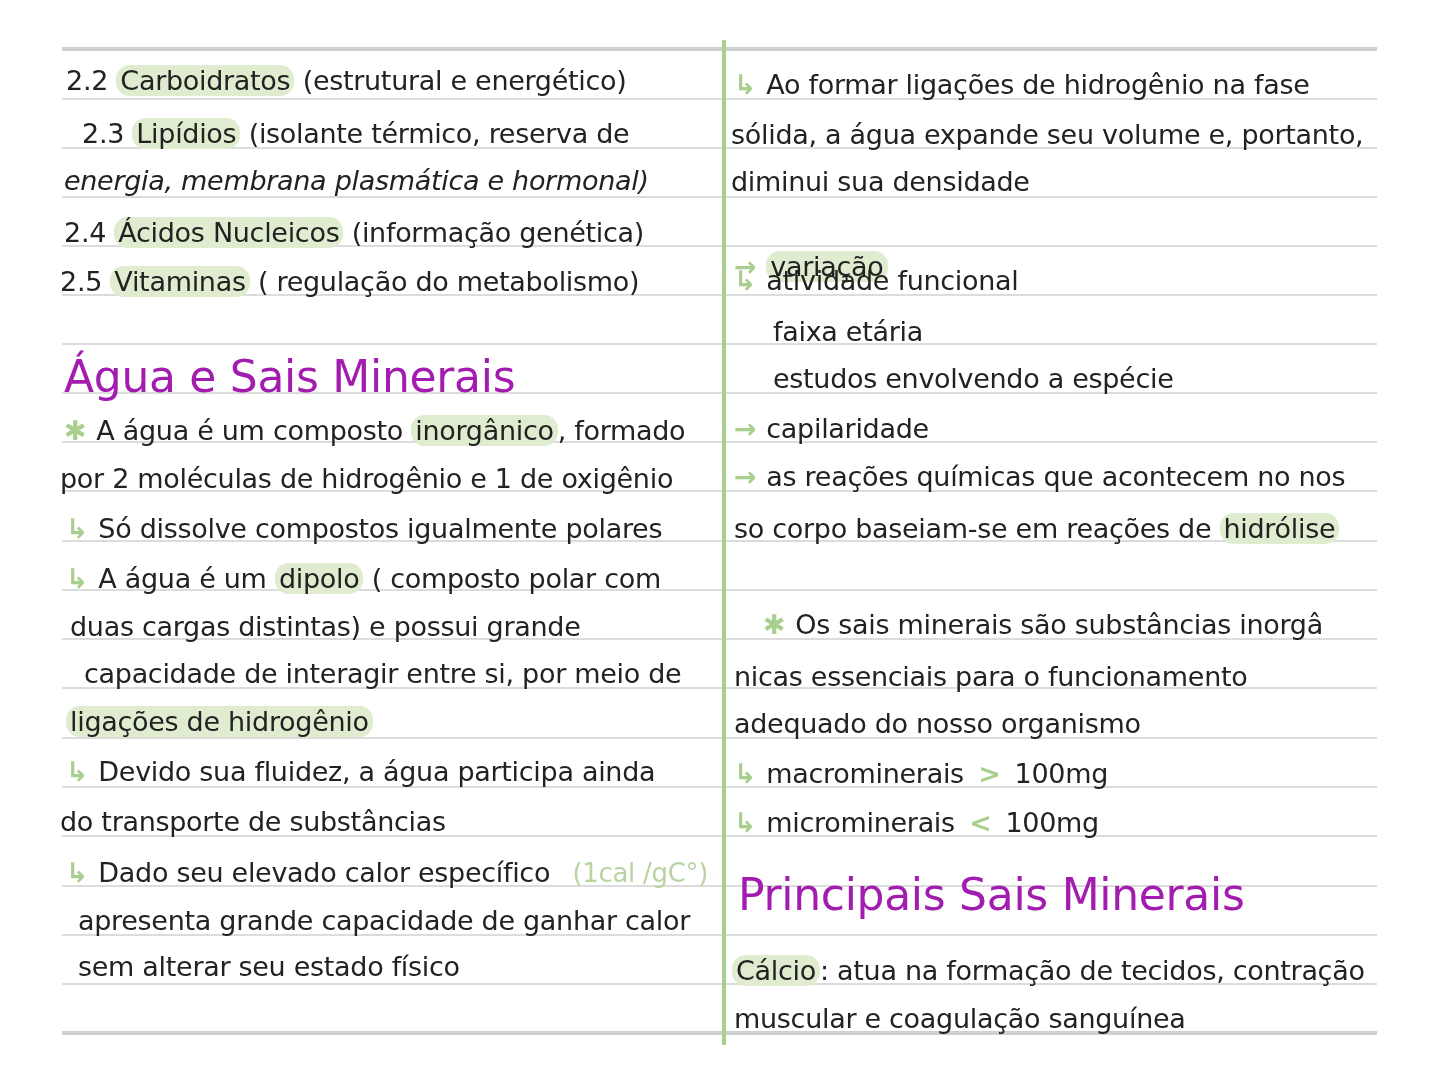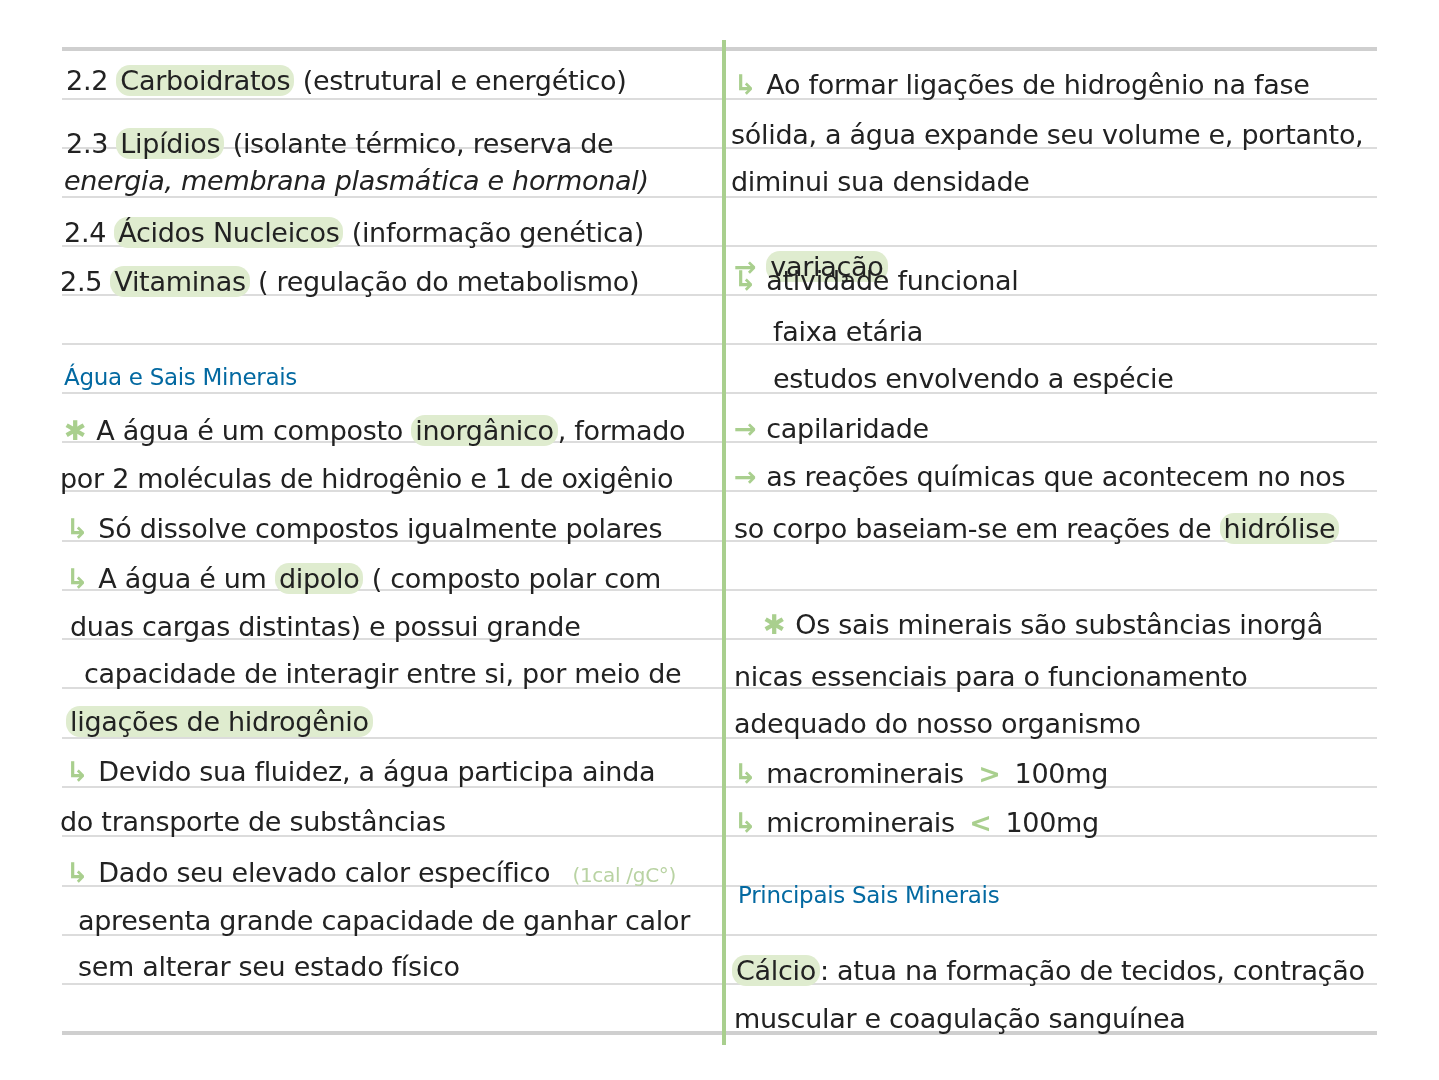--- a/index.html
+++ b/index.html
@@ -3,23 +3,23 @@
 <meta charset="utf-8">
 <style>
   html, body { margin:0; padding:0; background:#ffffff; }
   body { width:1439px; height:1080px; position:relative; overflow:hidden;
          font-family:"DejaVu Sans", sans-serif; color:#222; }
   .rule { position:absolute; height:2px; background:#dcdcdc; }
   .rule.thick { height:4px; background:#cfcfcf; }
   .divider { position:absolute; left:722px; top:40px; width:4px; height:1005px; background:#a9cf8e; }
   .line { position:absolute; font-size:27px; letter-spacing:-0.3px; white-space:nowrap; line-height:34px; }
   .hl { background:#dfeccf; border-radius:14px; padding:0 4px; }
-  .heading { color:#0369a1; font-size:23px; }
+  .heading { color:#a21caf; font-size:44px; }
   .mark { color:#a9cf8e; font-weight:bold; margin-right:10px; }
-  .note { color:#b9d3a3; font-size:20px; }
+  .note { color:#b9d3a3; font-size:26px; }
 </style>
 </head>
 <body>
 
 <div class="rule thick" style="left:62px;top:47px;width:1315px;"></div>
 <div class="rule" style="left:62px;top:98px;width:1315px;"></div>
 <div class="rule" style="left:62px;top:147px;width:1315px;"></div>
 <div class="rule" style="left:62px;top:196px;width:1315px;"></div>
 <div class="rule" style="left:62px;top:245px;width:1315px;"></div>
 <div class="rule" style="left:62px;top:294px;width:1315px;"></div>
@@ -37,21 +37,21 @@
 <div class="rule" style="left:62px;top:885px;width:1315px;"></div>
 <div class="rule" style="left:62px;top:934px;width:1315px;"></div>
 <div class="rule" style="left:62px;top:983px;width:1315px;"></div>
 <div class="rule thick" style="left:62px;top:1031px;width:1315px;"></div>
 <div class="divider"></div>
 
 <div class="line" style="left:66px;top:64px;">
   <span>2.2</span>
   <span class="hl">Carboidratos</span><span> (estrutural e energético)</span>
 </div>
-<div class="line" style="left:66px;top:117px;margin-top:10px;">
+<div class="line" style="left:82px;top:117px;">
   <span>2.3</span>
   <span class="hl">Lipídios</span><span> (isolante térmico, reserva de</span>
 </div>
 <div class="line" style="left:64px;top:164px;font-style:italic;">energia, membrana plasmática e hormonal)</div>
 <div class="line" style="left:64px;top:216px;">
   <span>2.4</span>
   <span class="hl">Ácidos Nucleicos</span><span> (informação genética)</span>
 </div>
 <div class="line" style="left:60px;top:265px;">
   <span>2.5</span>

